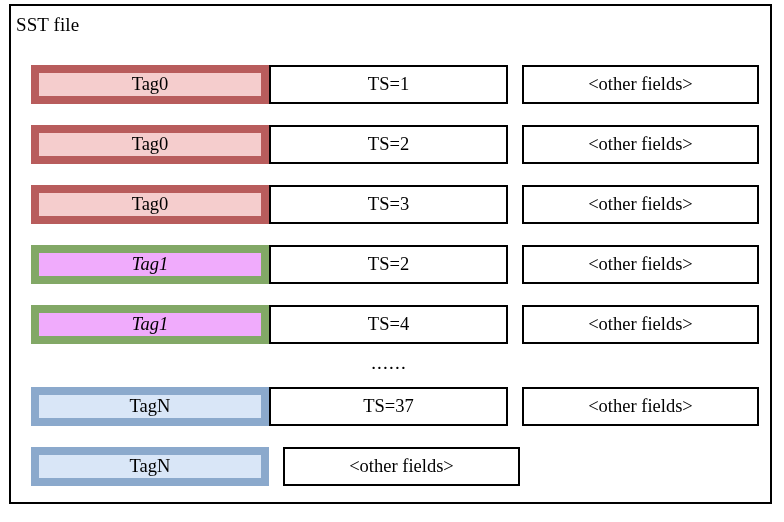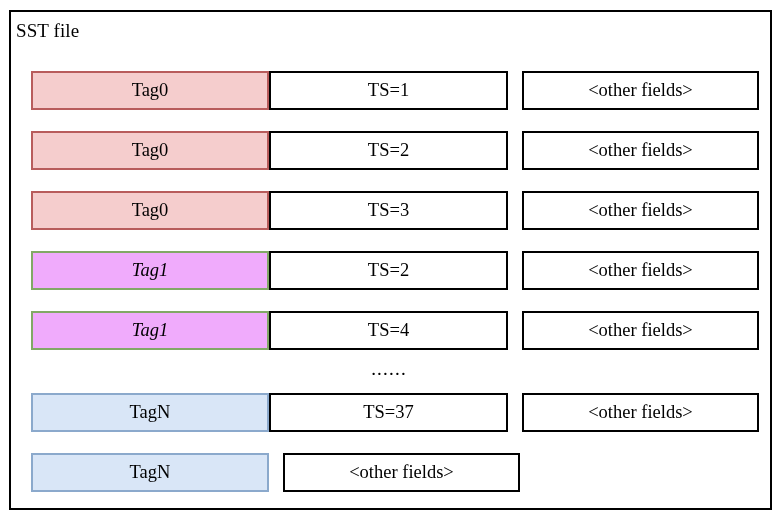--- a/index.html
+++ b/index.html
@@ -19,21 +19,21 @@
     position: relative;
     width: 784px;
     height: 522px;
     background: #ffffff;
   }
 
   
   .sst-frame {
     position: absolute;
     left: 9px;
-    top: 10px;
+    top: 4px;
     width: 763px;
     height: 500px;
     box-sizing: border-box;
     border: 2.5px solid #000000;
     background: #ffffff;
   }
 
   .sst-title {
     position: absolute;
     left: 5px;
@@ -66,21 +66,21 @@
     display: flex;
     align-items: center;
     justify-content: center;
     font-size: 18.5px;
     line-height: 1;
     white-space: nowrap;
   }
 
   .cell-tag {
     width: 238px;
-    border: 2px solid #f97316;
+    border: 8px solid #f97316;
     background: #f5cdcd;
   }
   .cell-tag.tag-pink {
     border-color: #b85c5c;
     background: #f5cdcd;
   }
   .cell-tag.tag-green {
     border-color: #82a866;
     background: #f0abfc;
     font-style: italic;

